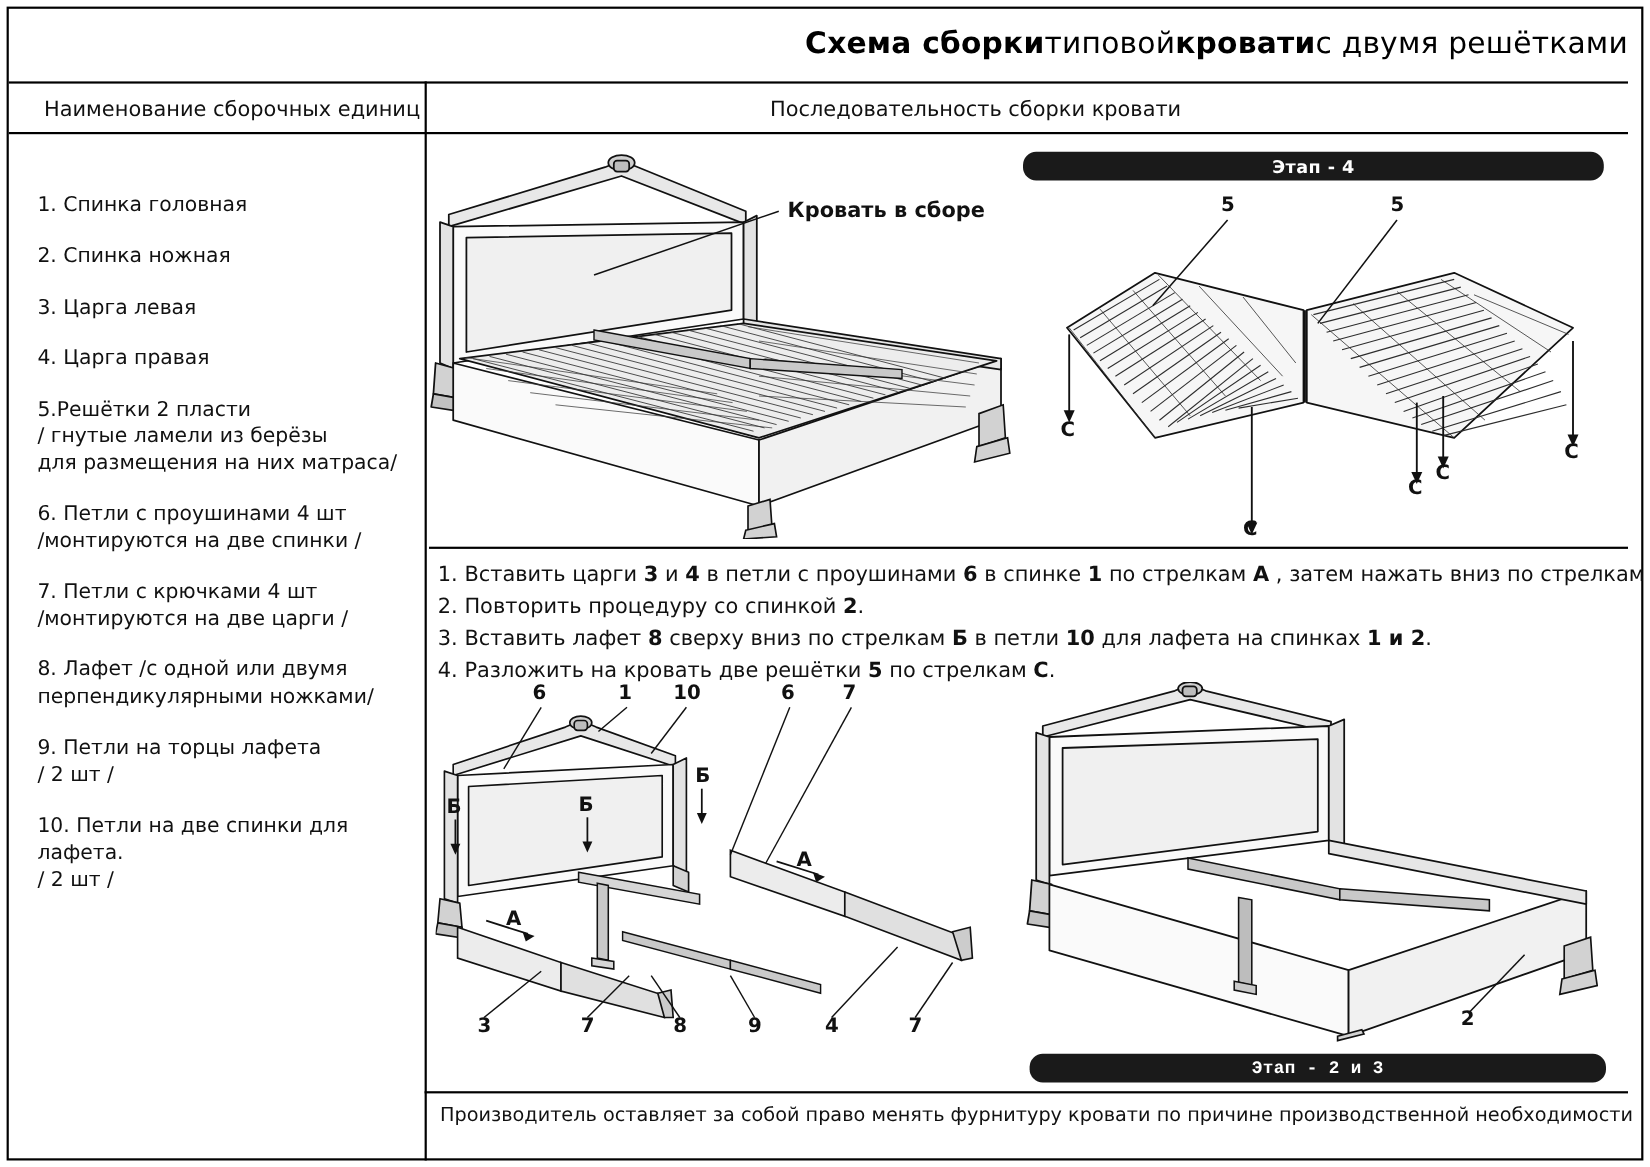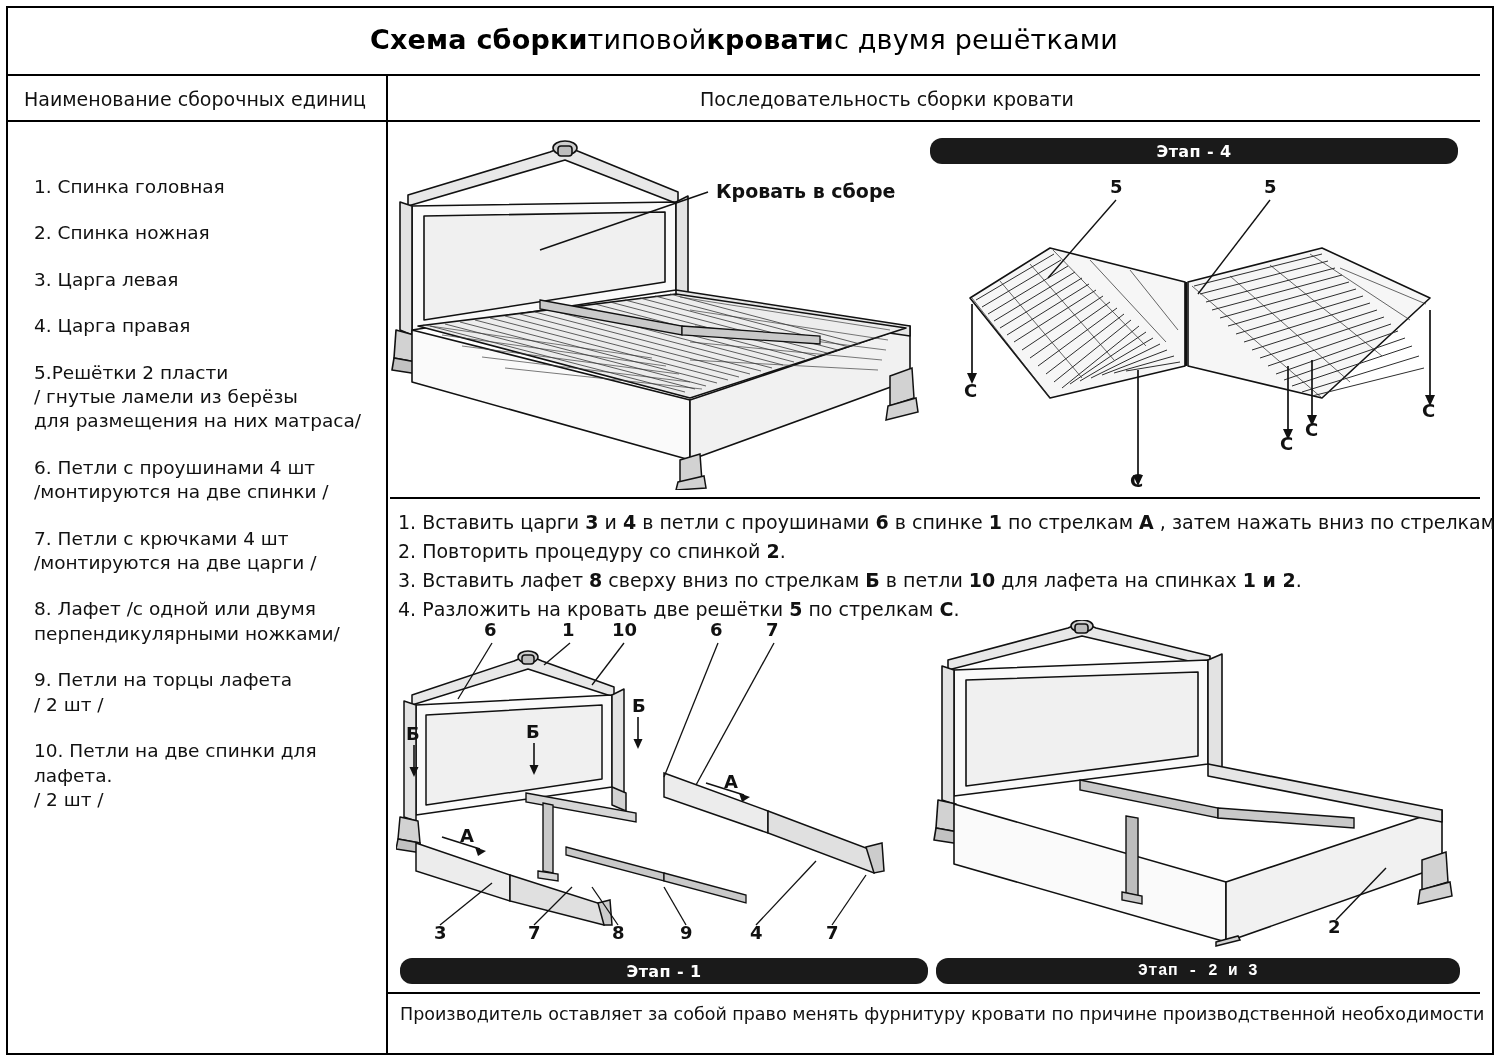--- a/index.html
+++ b/index.html
@@ -29,21 +29,21 @@
   }
   
   .title {
     position: absolute;
     left: 8px;
     top: 8px;
     width: 1472px;
     height: 62px;
     display: flex;
     align-items: center;
-    justify-content: center;
+    justify-content: flex-end;
     font-size: 27px;
     letter-spacing: 0.2px;
     white-space: nowrap;
   }
   .title .b { font-weight: bold; }
   .title .n { font-weight: normal; }
   .hline {
     position: absolute;
     background: #000;
     height: 2px;
@@ -53,21 +53,21 @@
     background: #000;
     width: 2px;
   }
   
   .col-head {
     position: absolute;
     font-size: 19px;
     color: #111;
     white-space: nowrap;
   }
-  #head-left { left: 24px; top: 88px; }
+  #head-left { left: 40px; top: 88px; }
   #head-right { left: 700px; top: 88px; }
 
   
   .parts {
     position: absolute;
     left: 34px;
     top: 175px;
     width: 350px;
     font-size: 18.5px;
     line-height: 1.32;
@@ -492,17 +492,16 @@
         <path d="M286 322 L308 316 L310 320 L286 326 Z"></path>
       </g>
 
       <g stroke="#111" stroke-width="1.4" fill="none">
         <path d="M406 300 L456 248"></path>
       </g>
     </svg>
     <div class="lbl" style="left:398px; top:296px;">2</div>
   </div>
 
-  <div class="pill" id="pill-stage1">Этап - 1</div>
   <div class="pill" id="pill-stage23">Этап - 2 и 3</div>
 
   <div class="footer-note">Производитель  оставляет  за  собой  право  менять  фурнитуру  кровати  по  причине производственной  необходимости</div>
 </div>
 
 </body></html>

